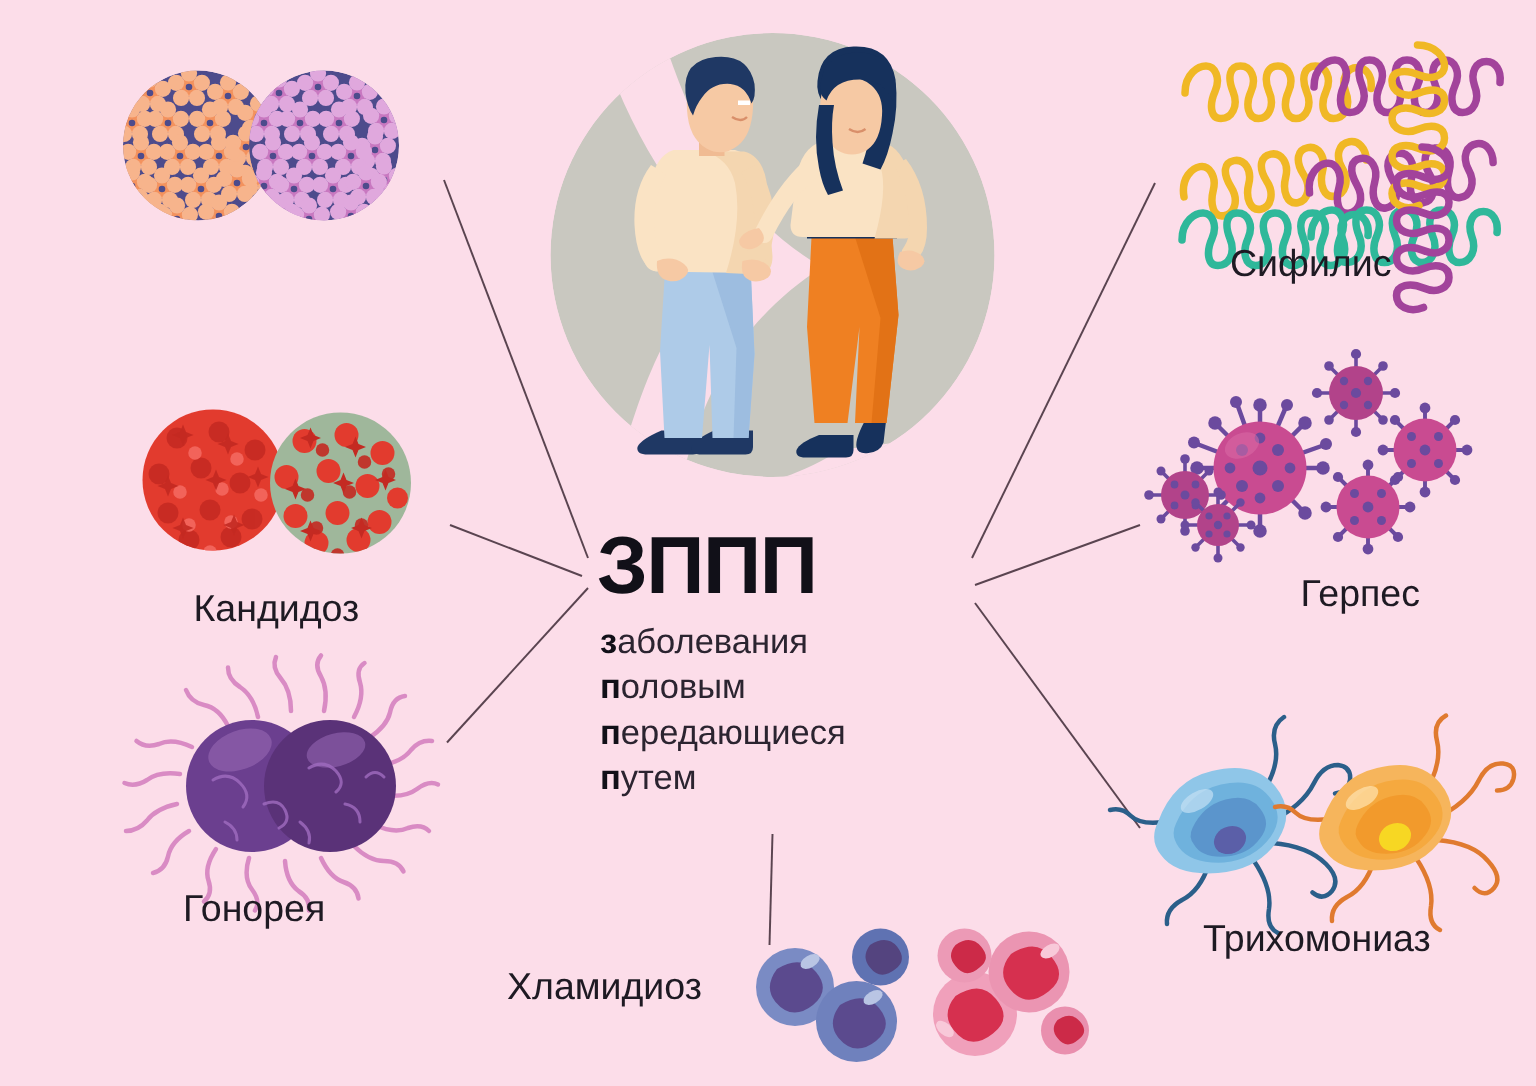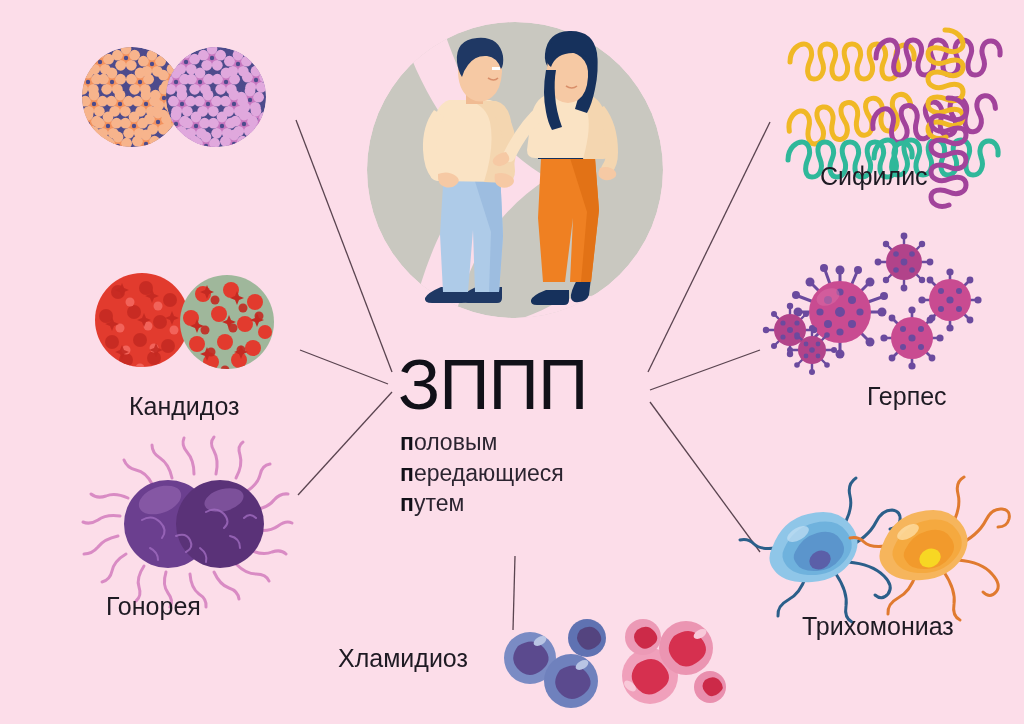--- a/index.html
+++ b/index.html
@@ -11,37 +11,37 @@
     position:relative;
   }
   #stage{position:absolute;inset:0;width:1024px;height:724px;}
   .layer{position:absolute;inset:0;width:1024px;height:724px;}
 
   
   .center-block{
     position:absolute;left:398px;top:352px;width:300px;
   }
   .acronym{
-    font-size:70px;font-weight:normal;color:#111018;
+    font-size:54px;font-weight:bold;color:#111018;
     letter-spacing:-1px;line-height:0.96;margin:0;
     font-family:"Liberation Sans","DejaVu Sans",sans-serif;
   }
   .expansion{
     margin:8px 0 0 2px;font-size:23px;color:#2b2430;line-height:1.32;
   }
   .expansion div{white-space:nowrap;}
   .expansion b{font-weight:bold;color:#111018;}
 
   
   .label{
     position:absolute;font-size:25px;color:#1e1a23;white-space:nowrap;
   }
   .lbl-papilloma{left:82px;top:180px;}
   .lbl-candida{left:129px;top:392px;}
-  .lbl-gonorrhea{left:106px;top:592px;}
+  .lbl-gonorrhea{left:122px;top:592px;}
   .lbl-chlamydia{left:338px;top:644px;}
   .lbl-trichomonas{left:802px;top:612px;}
   .lbl-herpes{left:832px;top:382px;margin-left:35px;}
   .lbl-syphilis{left:820px;top:162px;}
 </style>
 </head>
 <body style="background: rgb(252, 221, 233);">
 
 <div id="stage">
 
@@ -625,20 +625,21 @@
       <use href="#coilH" x="874" y="158" stroke="#2fb89a"></use>
 
       <use href="#coilV" x="945" y="30" stroke="#f0b825"></use>
       <use href="#coilV" x="948" y="98" stroke="#a2439b"></use>
     </g>
   </svg>
 
   <div class="center-block">
     <div class="acronym">ЗППП</div>
     <div class="expansion">
+      <div><b>з</b><span>аболевания</span></div>
       <div><b>п</b><span>оловым</span></div>
       <div><b>п</b><span>ередающиеся</span></div>
       <div><b>п</b><span>утем</span></div>
     </div>
   </div>
 
   <div class="label lbl-candida">Кандидоз</div>
   <div class="label lbl-gonorrhea">Гонорея</div>
   <div class="label lbl-chlamydia">Хламидиоз</div>
   <div class="label lbl-trichomonas">Трихомониаз</div>

